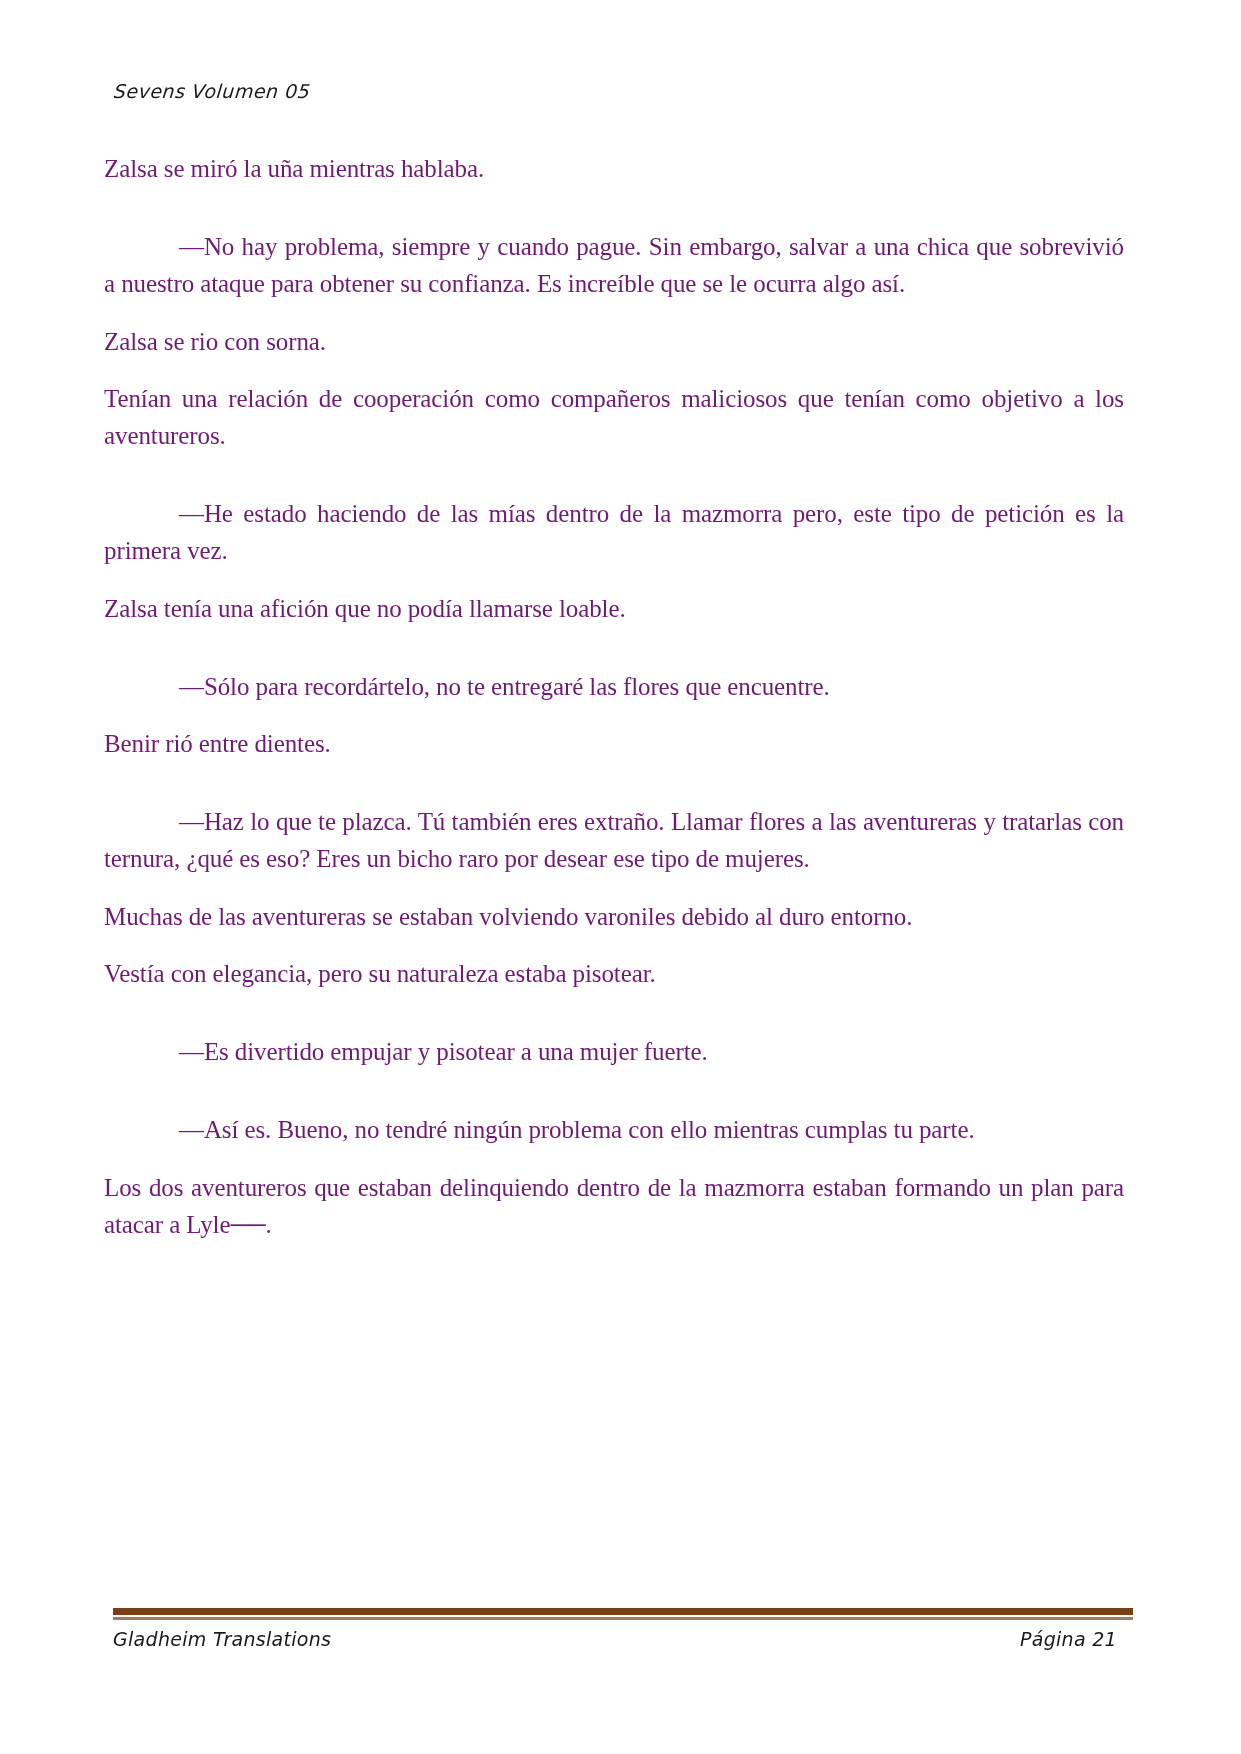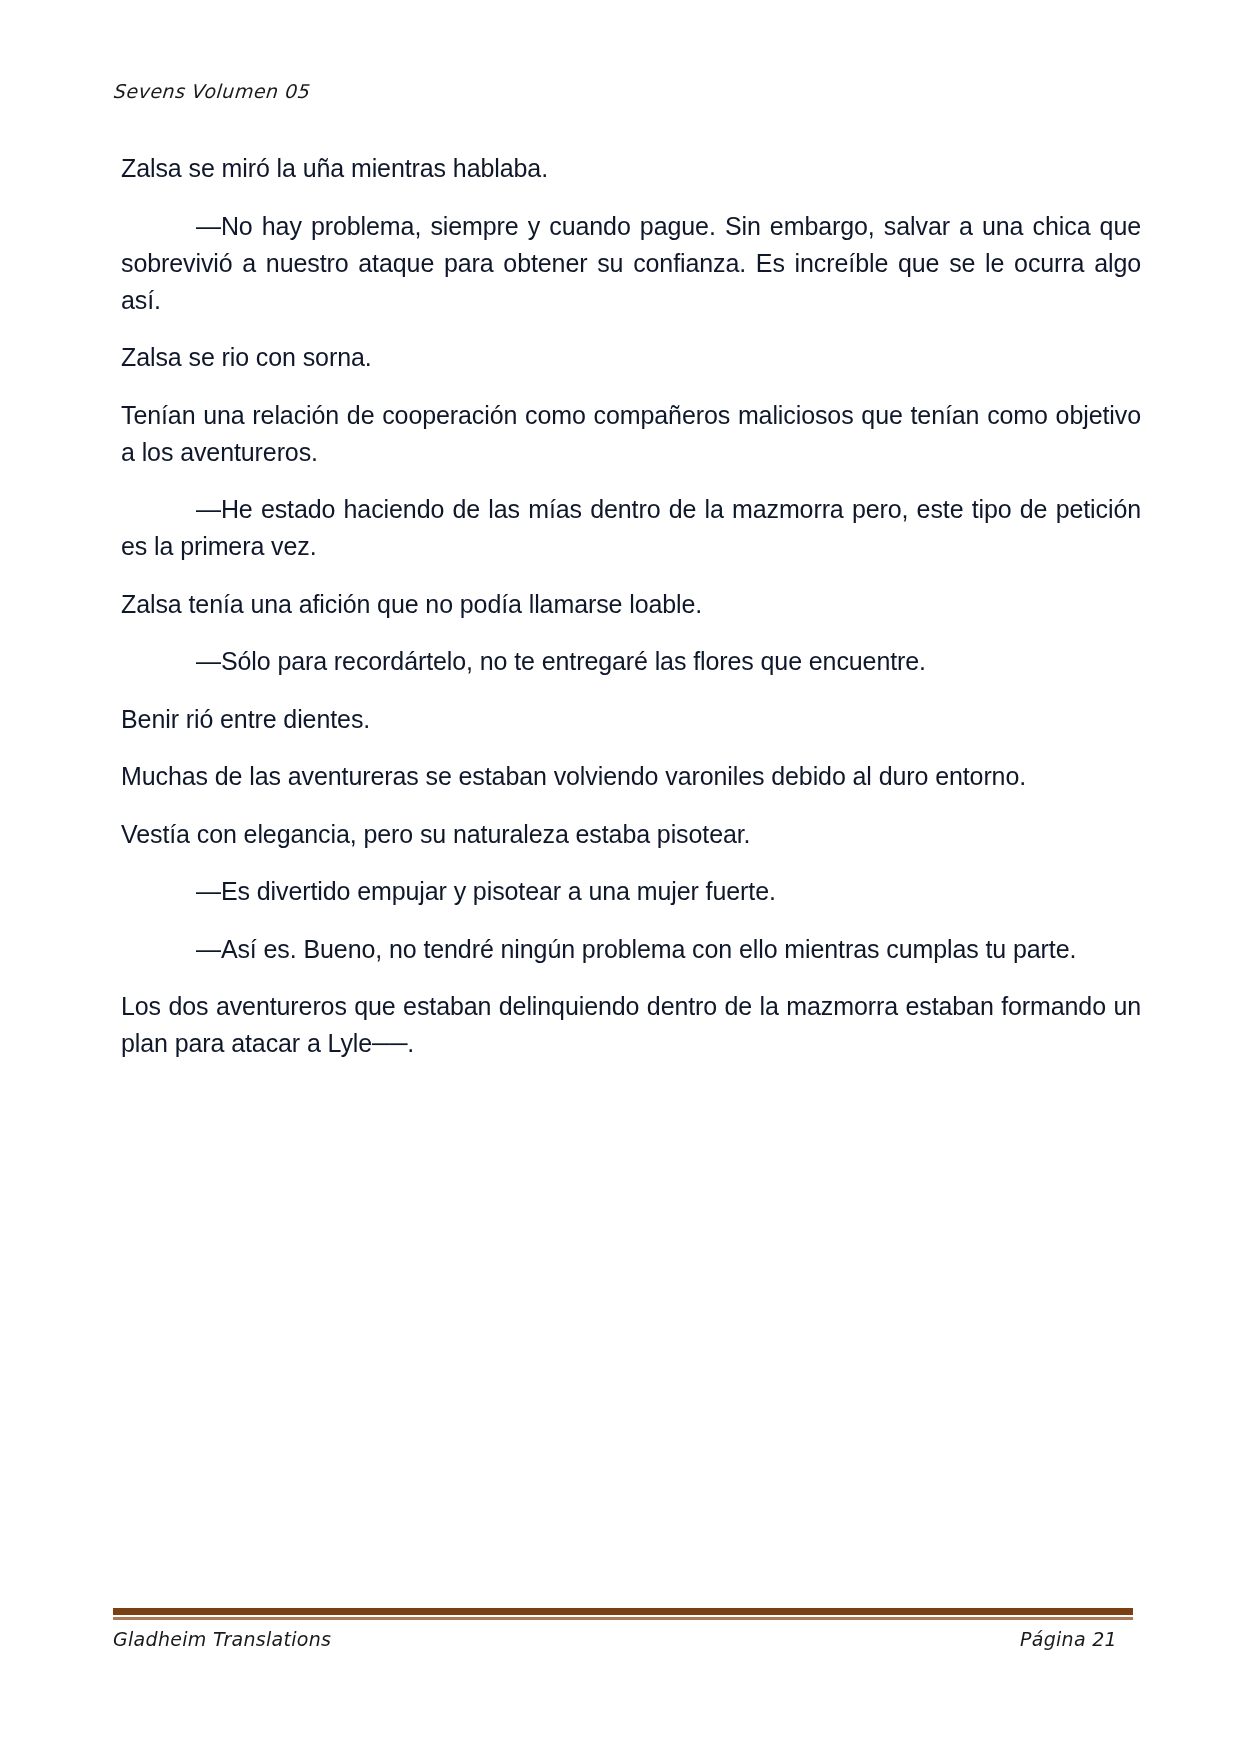--- a/index.html
+++ b/index.html
@@ -5,27 +5,27 @@
     html, body { margin: 0; padding: 0; background: #ffffff; }
     body { width: 1241px; height: 1754px; position: relative; overflow: hidden; }
     .page { position: absolute; left: 0; top: 0; width: 1241px; height: 1754px; background: #ffffff; }
     .header-title {
       position: absolute; left: 113px; top: 80px;
       font-family: "DejaVu Sans", sans-serif; font-style: italic;
       font-size: 19px; color: #1a1a1a; letter-spacing: 0.5px;
       transform: skewX(-6deg); transform-origin: left bottom;
     }
     .body-text {
-      position: absolute; left: 121px; top: 150px; width: 1020px;
-      font-family: Liberation Sans, sans-serif; font-size: 25px;
-      line-height: 37px; color: #0f172a; text-align: justify;
+      position: absolute; left: 104px; top: 150px; width: 1020px;
+      font-family: Liberation Serif, serif; font-size: 25px;
+      line-height: 37px; color: #701a75; text-align: justify;
       letter-spacing: -0.1px;
     }
     .body-text p { margin: 0 0 20.5px 0; }
-    .body-text p.dialogue { text-indent: 75px; }
+    .body-text p.dialogue { text-indent: 75px; margin-top: 41px; }
     .footer-rule {
       position: absolute; left: 113px; top: 1608px; width: 1020px; height: 13px;
     }
     .footer-rule .thick { position: absolute; left: 0; top: 0; width: 100%; height: 7px; background: #7b3f14; }
     .footer-rule .thin { position: absolute; left: 0; top: 9px; width: 100%; height: 3px; background: #a87a58; }
     .footer-left, .footer-right {
       position: absolute; top: 1628px;
       font-family: "DejaVu Sans", sans-serif; font-style: italic;
       font-size: 19px; color: #1a1a1a; letter-spacing: 0.3px;
     }
@@ -40,20 +40,21 @@
 
   <div class="body-text">
     <p>Zalsa se miró la uña mientras hablaba.</p>
     <p class="dialogue">—No hay problema, siempre y cuando pague. Sin embargo, salvar a una chica que sobrevivió a nuestro ataque para obtener su confianza. Es increíble que se le ocurra algo así.</p>
     <p>Zalsa se rio con sorna.</p>
     <p>Tenían una relación de cooperación como compañeros maliciosos que tenían como objetivo a los aventureros.</p>
     <p class="dialogue">—He estado haciendo de las mías dentro de la mazmorra pero, este tipo de petición es la primera vez.</p>
     <p>Zalsa tenía una afición que no podía llamarse loable.</p>
     <p class="dialogue">—Sólo para recordártelo, no te entregaré las flores que encuentre.</p>
     <p>Benir rió entre dientes.</p>
+    <p class="dialogue">—Haz lo que te plazca. Tú también eres extraño. Llamar flores a las aventureras y tratarlas con ternura, ¿qué es eso? Eres un bicho raro por desear ese tipo de mujeres.</p>
     <p>Muchas de las aventureras se estaban volviendo varoniles debido al duro entorno.</p>
     <p>Vestía con elegancia, pero su naturaleza estaba pisotear.</p>
     <p class="dialogue">—Es divertido empujar y pisotear a una mujer fuerte.</p>
     <p class="dialogue">—Así es. Bueno, no tendré ningún problema con ello mientras cumplas tu parte.</p>
     <p>Los dos aventureros que estaban delinquiendo dentro de la mazmorra estaban formando un plan para atacar a Lyle──.</p>
   </div>
 
   <div class="footer-rule">
     <div class="thick"></div>
     <div class="thin"></div>

